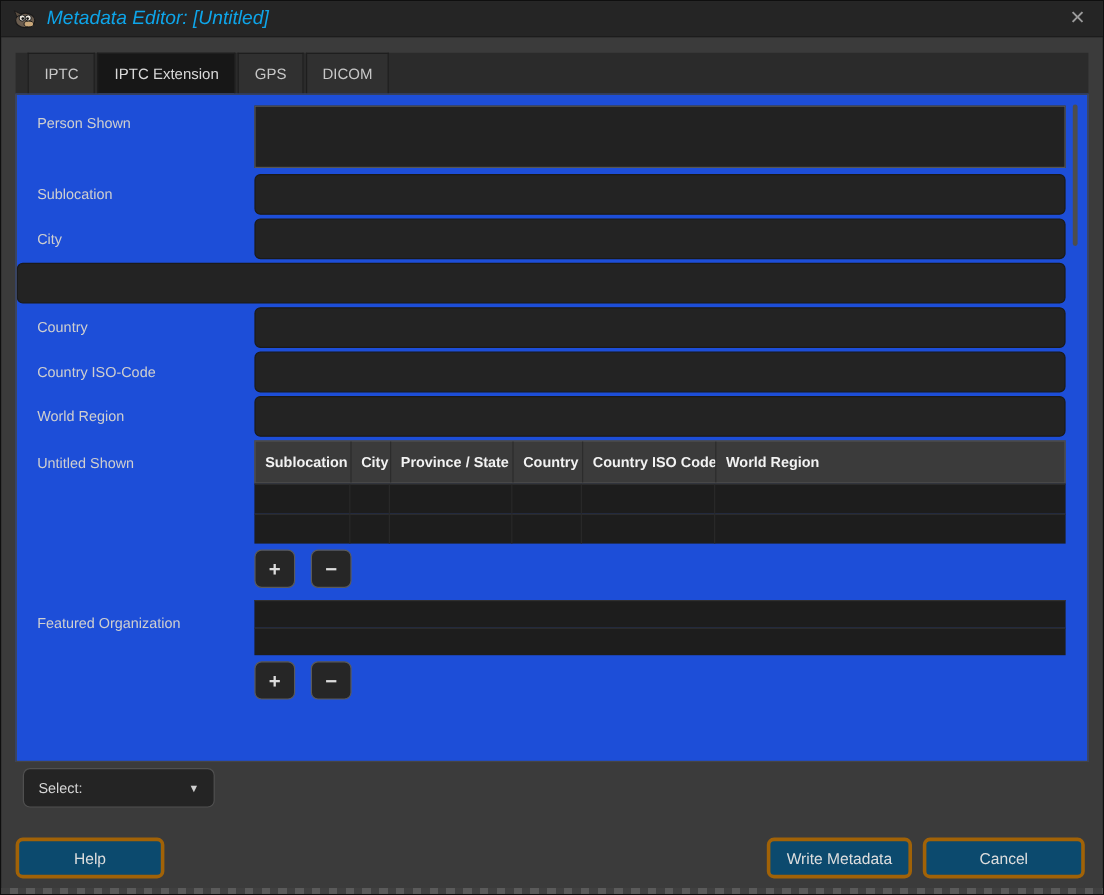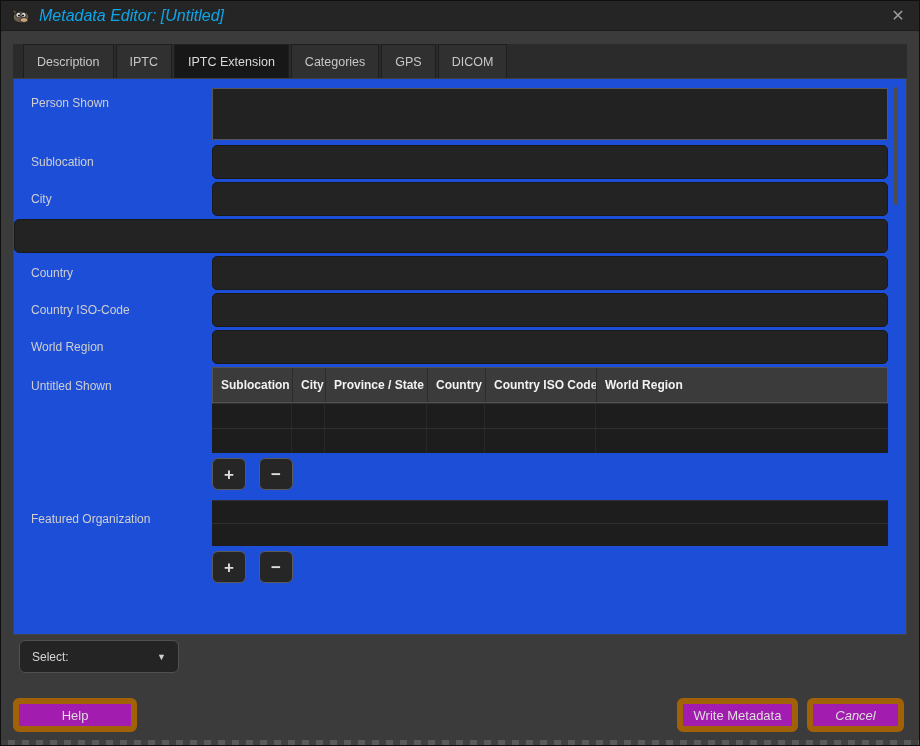--- a/index.html
+++ b/index.html
@@ -116,28 +116,28 @@
   .dropdown {
     width:160px; height:33px; background:#242424;
     border:1px solid #505050; border-radius:6px;
     display:flex; align-items:center; padding:0 12px;
     color:#d6d6d6; font-size:12px;
   }
   .dropdown .arrow { margin-left:auto; font-size:9px; color:#d0d0d0; }
 
   .action-row { display:flex; margin:25px 15px 0 12px; }
   .pushbtn {
-    height:34px; background:#a21caf; color:#dedede;
-    border:6px solid #a16207; border-radius:6px;
+    height:34px; background:#0c4a6e; color:#dedede;
+    border:3px solid #a16207; border-radius:6px;
     font-size:13px; display:flex; align-items:center; justify-content:center;
   }
   .help-btn { width:124px; }
   .spacer { flex:1; }
   .write-btn { width:121px; margin-right:9px; }
-  .cancel-btn { width:97px;font-style:italic; }
+  .cancel-btn { width:135px; }
 
   
   .bottom-grip {
     position:absolute; left:0; right:0; bottom:0; height:5px;
     background:repeating-linear-gradient(90deg,
       #404040 0px, #404040 7px,
       #5a5a5a 7px, #5a5a5a 14px);
   }
 </style>
 </head>
@@ -154,24 +154,22 @@
       <circle cx="8" cy="7.5" r="1.1" fill="#111"></circle>
       <circle cx="12" cy="7.5" r="1.1" fill="#111"></circle>
       <ellipse cx="13" cy="12" rx="4" ry="2.4" fill="#caa87a" stroke="#1a1a1a" stroke-width="0.8"></ellipse>
     </svg>
     <span class="title">Metadata Editor: [Untitled]</span>
     <span class="close">✕</span>
   </div>
 
   <div class="notebook">
     <div class="tabs">
-      <div class="tab">Description</div>
       <div class="tab">IPTC</div>
       <div class="tab active">IPTC Extension</div>
-      <div class="tab">Categories</div>
       <div class="tab">GPS</div>
       <div class="tab">DICOM</div>
     </div>
 
     <div class="page">
 
       <div class="row multiline">
         <div class="lbl">Person Shown</div>
         <div class="ctl">
           <textarea class="bigfield" aria-label="Person Shown" style=""></textarea>

